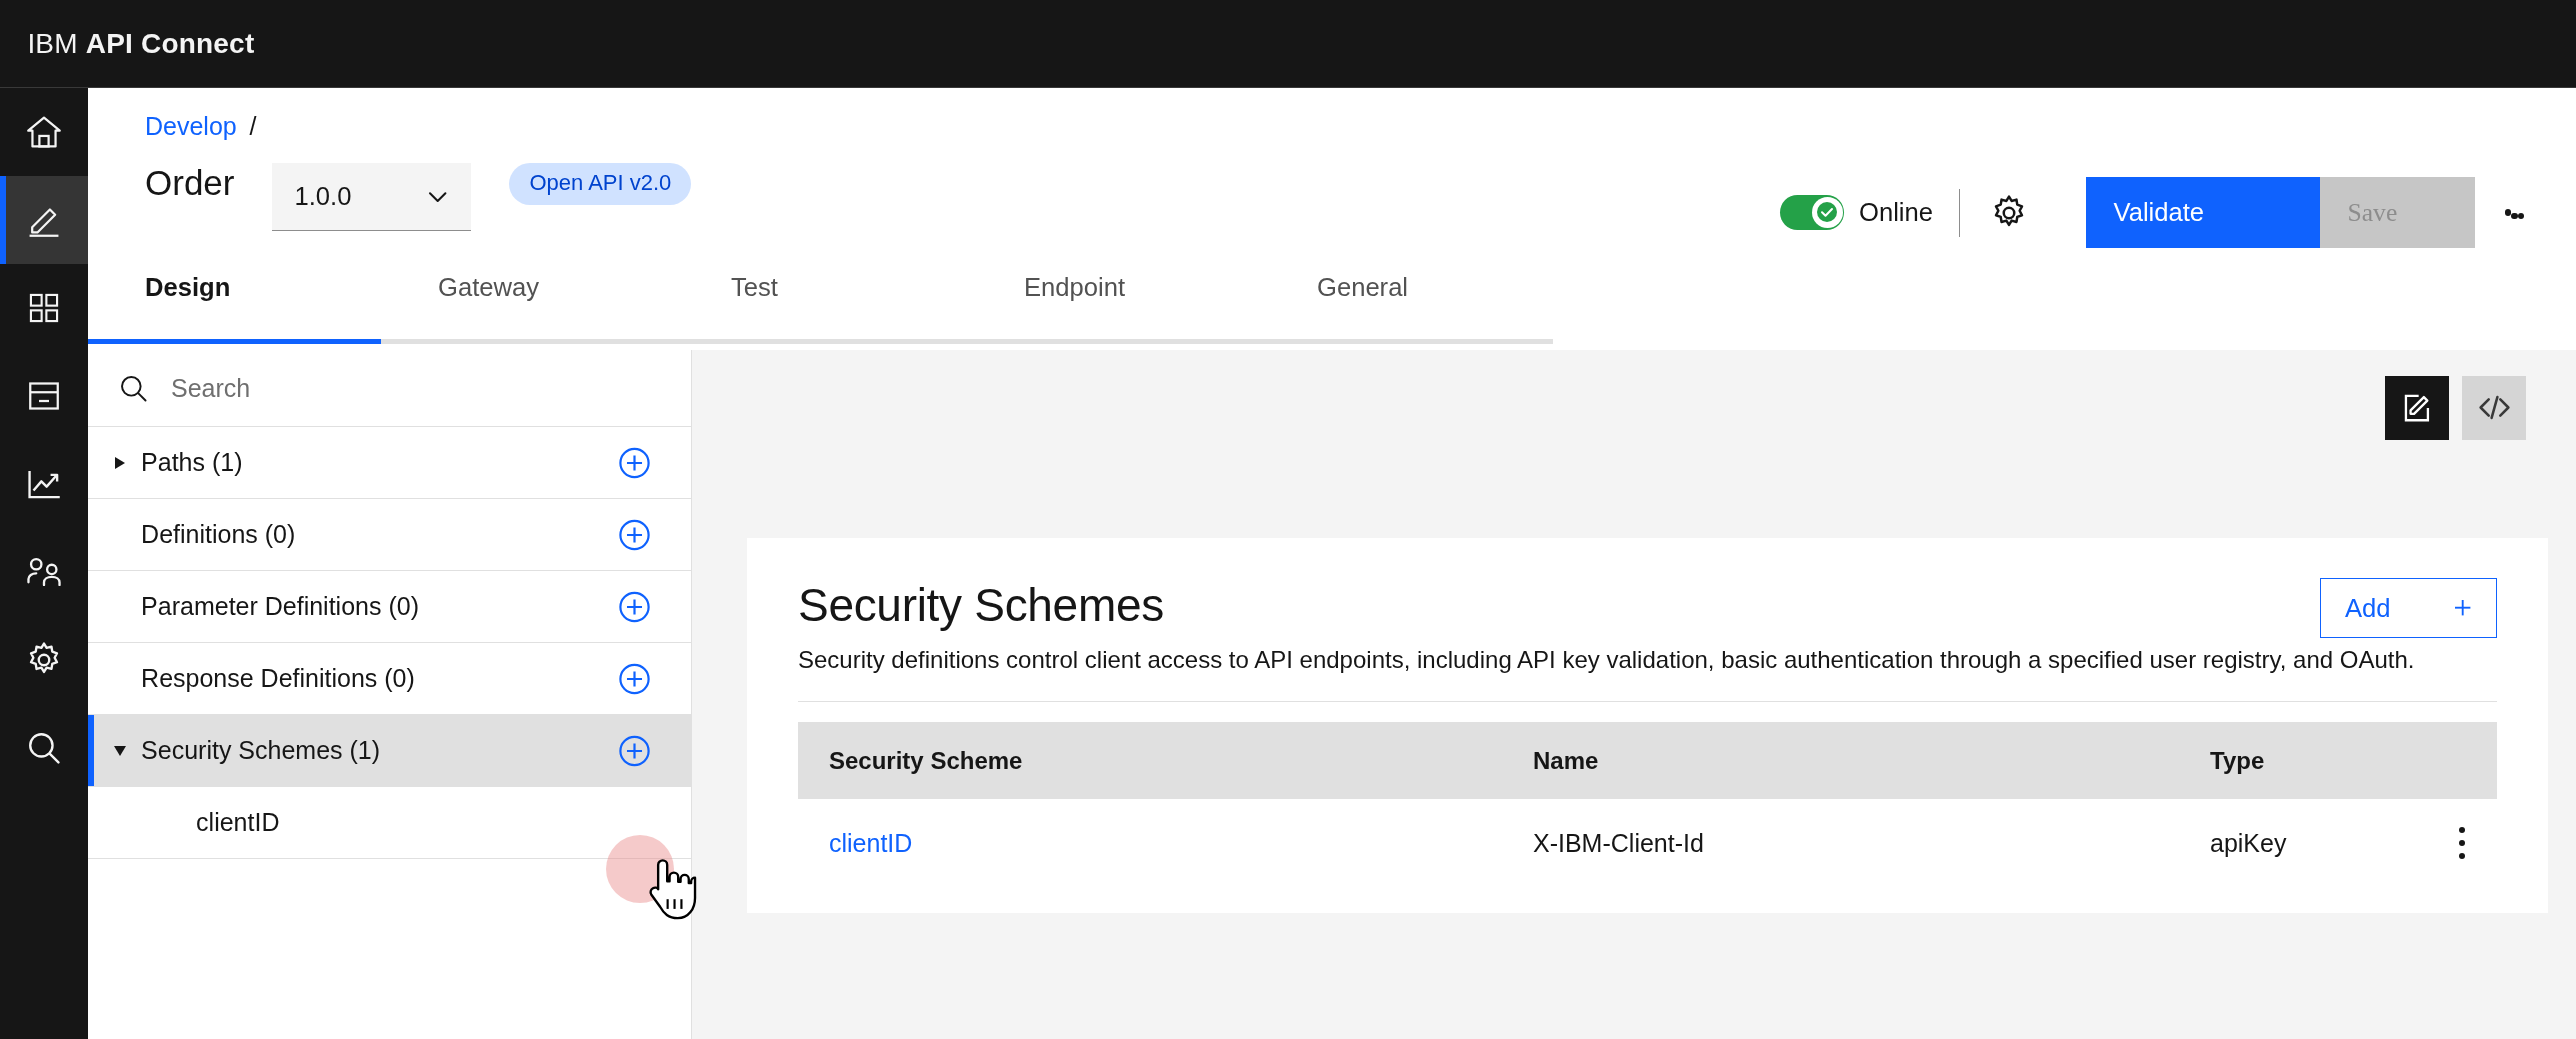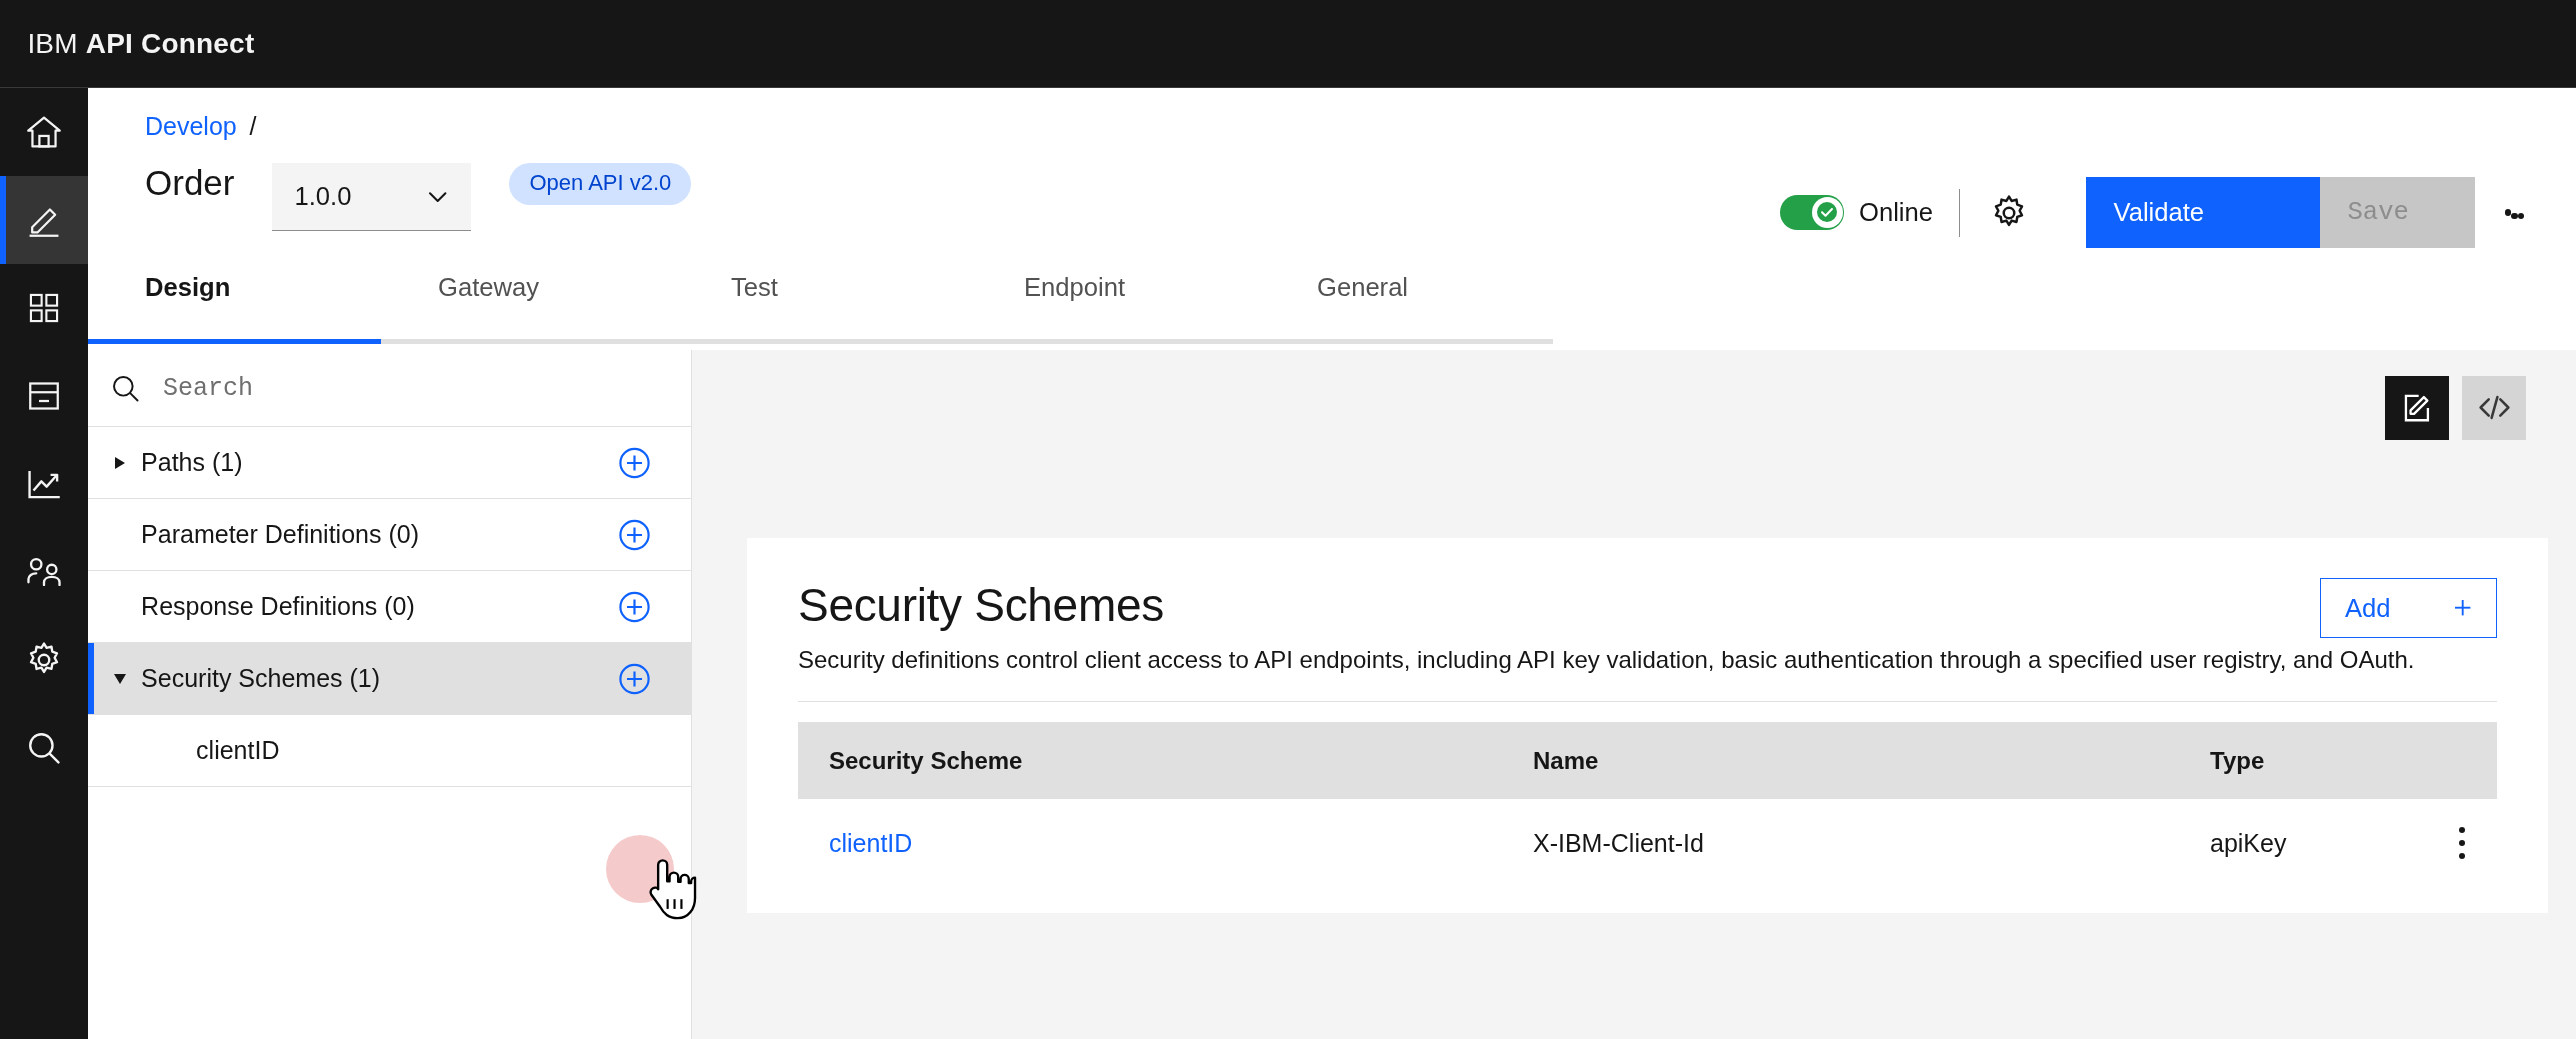--- a/index.html
+++ b/index.html
@@ -174,21 +174,21 @@
   }
   .btn-save {
     margin-left: 0px;
     width: 155px; height: 71px;
     background: #c6c6c6;
     color: #8d8d8d;
     font-size: 25.6px;
     display: flex; align-items: center;
     padding-left: 27.4px;
     border: none; cursor: not-allowed;
-    font-family: Liberation Mono, monospace;
+    font-family: Liberation Serif, serif;
   }
   .kebab-btn {
     width: 68px; height: 68px;
     display: flex; align-items: center; justify-content: center;
     cursor: pointer; margin-right: 27.4px; margin-left: 5.5px;
   }
   .kebab-dot { width: 6.4px; height: 6.4px; border-radius: 50%; background: #161616; display:block; }
   .kebab-dot + .kebab-dot { margin-top: 6.4px; }
 
   
@@ -220,23 +220,22 @@
   .tree-panel {
     position: absolute; top: 262px; left: 0;
     width: 604px; height: 690px;
     background: #ffffff;
     border-right: 0.9px solid #e0e0e0;
   }
   .tree-search {
     height: 77px;
     display: flex; align-items: center;
     border-bottom: 0.9px solid #e0e0e0;
-    padding-left: 20px;
+    padding-left: 28px;
     cursor: text;
-    font-family: Liberation Mono, monospace;
   }
   .tree-search .placeholder {
     margin-left: 20px;
     font-size: 25px;
     color: #6f6f6f;
   }
   .tree-row {
     position: relative;
     height: 72px;
     display: flex; align-items: center;
@@ -522,20 +521,31 @@
       <span class="tree-label">Paths (1)</span>
       <span class="plus-btn">
         <svg width="37" height="37" viewBox="0 0 32 32">
           <circle cx="16" cy="16" r="12.2" fill="none" stroke="#0f62fe" stroke-width="1.9"></circle>
           <line x1="16" y1="9.5" x2="16" y2="22.5" stroke="#0f62fe" stroke-width="1.9"></line>
           <line x1="9.5" y1="16" x2="22.5" y2="16" stroke="#0f62fe" stroke-width="1.9"></line>
         </svg>
       </span>
     </div>
 
+    <div class="tree-row">
+      <span class="caret"></span>
+      <span class="tree-label">Definitions (0)</span>
+      <span class="plus-btn">
+        <svg width="37" height="37" viewBox="0 0 32 32">
+          <circle cx="16" cy="16" r="12.2" fill="none" stroke="#0f62fe" stroke-width="1.9"></circle>
+          <line x1="16" y1="9.5" x2="16" y2="22.5" stroke="#0f62fe" stroke-width="1.9"></line>
+          <line x1="9.5" y1="16" x2="22.5" y2="16" stroke="#0f62fe" stroke-width="1.9"></line>
+        </svg>
+      </span>
+    </div>
 
     <div class="tree-row">
       <span class="caret"></span>
       <span class="tree-label">Parameter Definitions (0)</span>
       <span class="plus-btn">
         <svg width="37" height="37" viewBox="0 0 32 32">
           <circle cx="16" cy="16" r="12.2" fill="none" stroke="#0f62fe" stroke-width="1.9"></circle>
           <line x1="16" y1="9.5" x2="16" y2="22.5" stroke="#0f62fe" stroke-width="1.9"></line>
           <line x1="9.5" y1="16" x2="22.5" y2="16" stroke="#0f62fe" stroke-width="1.9"></line>
         </svg>

